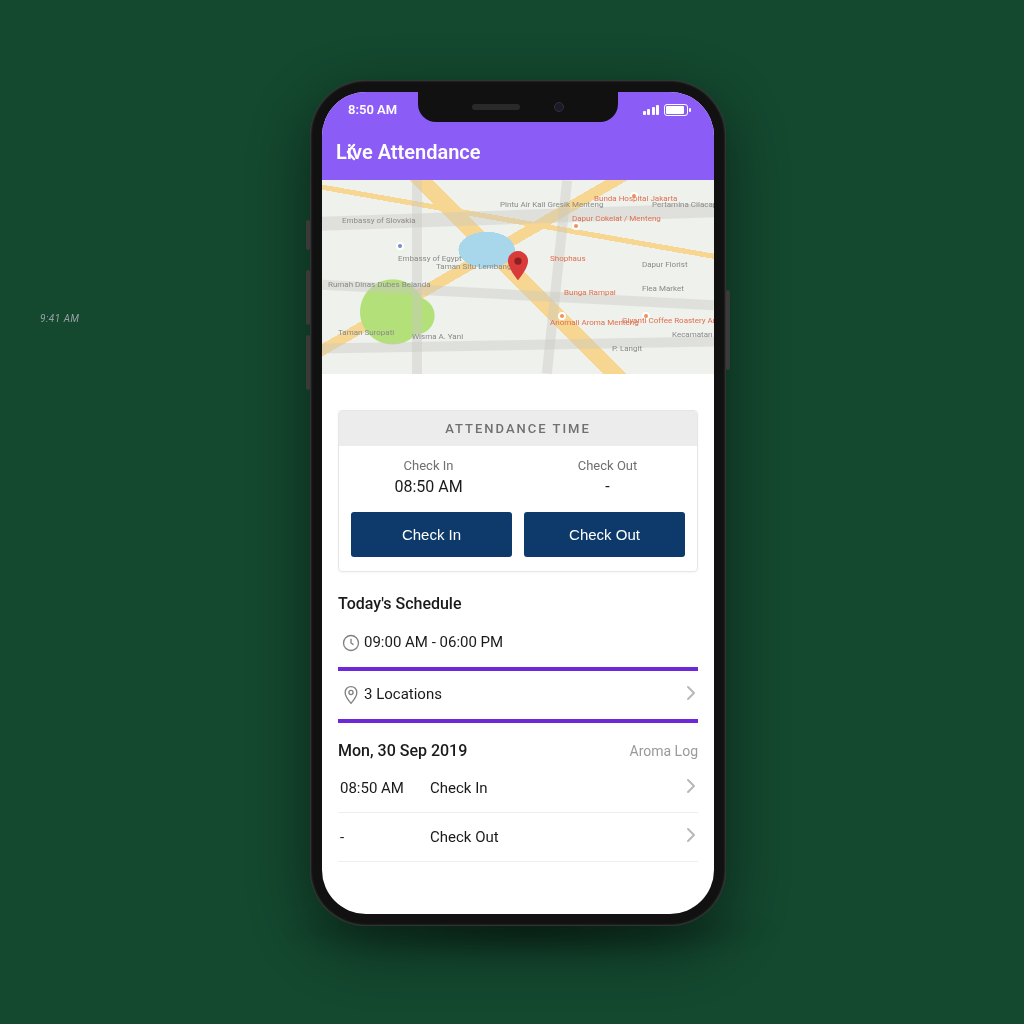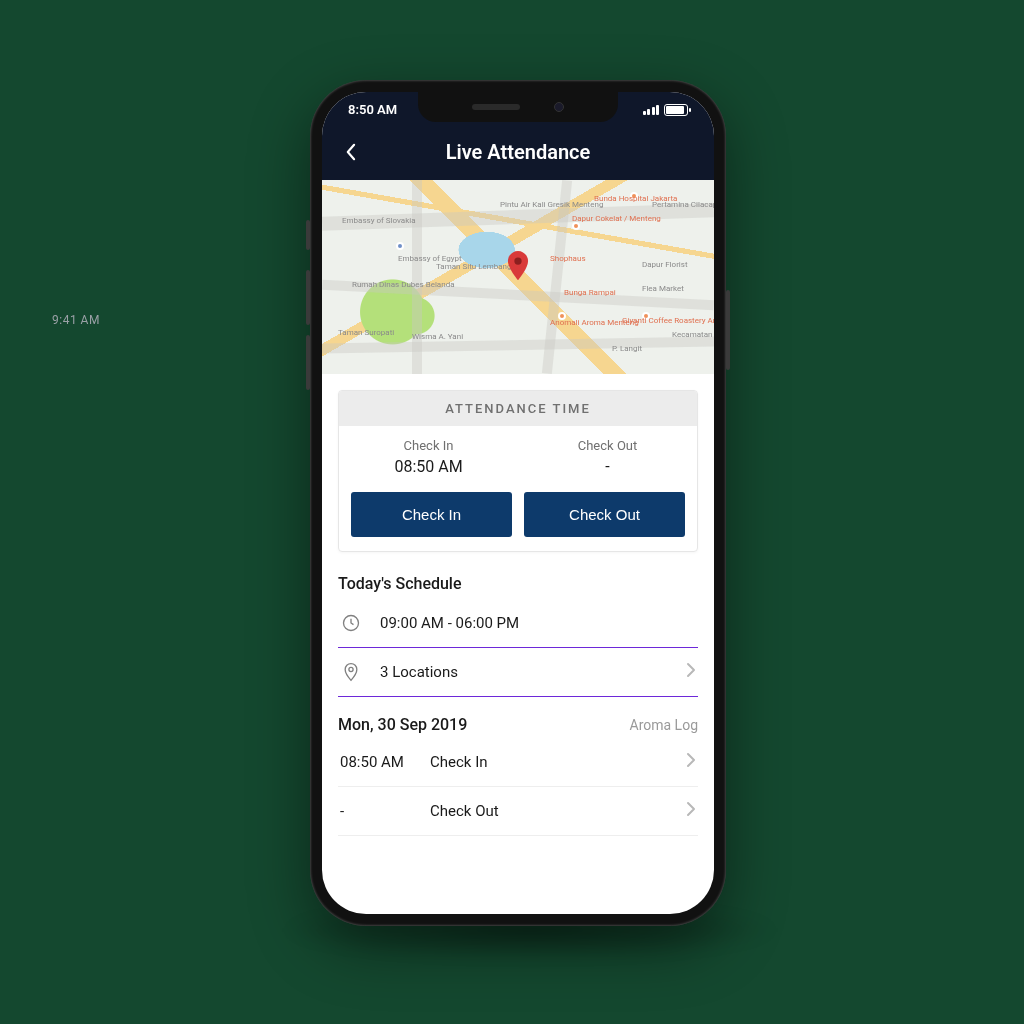--- a/index.html
+++ b/index.html
@@ -4,22 +4,22 @@
 <style>
   * { box-sizing: border-box; margin: 0; padding: 0; }
   body {
     width: 1024px; height: 1024px;
     background: #14482f;
     font-family: -apple-system, BlinkMacSystemFont, "Segoe UI", Roboto, Helvetica, Arial, sans-serif;
     position: relative;
     overflow: hidden;
   }
   .stray-text {
-    position: absolute; left: 52px; top: 313px;
-    font-size: 12px; color: #9aa0a6; letter-spacing: 0.5px;
+    position: absolute; left: 40px; top: 313px;
+    font-size: 10px; color: #9aa0a6; letter-spacing: 0.5px; font-style: italic;
   }
   .phone-shadow {
     position: absolute; left: 280px; top: 900px;
     width: 500px; height: 60px;
     background: radial-gradient(ellipse at center, rgba(0,0,0,0.35) 0%, rgba(0,0,0,0) 70%);
     filter: blur(6px);
   }
   .phone {
     position: absolute; left: 310px; top: 80px;
     width: 416px; height: 846px;
@@ -45,42 +45,42 @@
     width: 200px; height: 30px;
     background: #111;
     border-bottom-left-radius: 18px;
     border-bottom-right-radius: 18px;
     z-index: 50;
     display: flex; align-items: center; justify-content: center; gap: 34px;
   }
   .notch .speaker { width: 48px; height: 6px; background: #2a2a2a; border-radius: 3px; }
   .notch .camera { width: 10px; height: 10px; background: #1a1a2a; border-radius: 50%; border: 1px solid #333; }
   .header {
-    background: #0f172a;
+    background: #8b5cf6;
     color: #fff;
     padding-top: 38px;
     position: relative;
   }
   .statusbar {
     position: absolute; top: 10px; left: 0; right: 0;
     display: flex; justify-content: space-between; align-items: center;
     padding: 0 26px;
     font-size: 13px; font-weight: 600;
   }
   .status-right { display: flex; align-items: center; gap: 5px; }
   .bars { display: inline-flex; align-items: flex-end; gap: 1.5px; }
   .bars span { width: 3px; background: #fff; border-radius: 1px; }
   .bars span:nth-child(1){height:4px}.bars span:nth-child(2){height:6px}.bars span:nth-child(3){height:8px}.bars span:nth-child(4){height:10px}
   .battery { width: 24px; height: 12px; border: 1.5px solid #fff; border-radius: 3px; position: relative; }
   .battery::after { content:""; position:absolute; right:-4px; top:3px; width:2px; height:4px; background:#fff; border-radius:1px; }
   .battery .fill { position:absolute; left:1px; top:1px; bottom:1px; width: 80%; background:#fff; border-radius:1px; }
   .titlebar { display:flex; align-items:center; padding: 8px 14px 14px; }
   .back-btn { width: 28px; height: 28px; display:flex; align-items:center; justify-content:center; cursor:pointer; }
   .back-btn svg { width: 11px; height: 18px; }
-  .title { flex: 1; text-align: center; font-size: 20px; font-weight: 600; margin-left: -28px; }
+  .title { flex: 1; font-size: 20px; font-weight: 600; margin-left: -28px; }
   .map {
     height: 194px;
     background:
       radial-gradient(circle at 18% 68%, #b4e07a 0 32px, transparent 33px),
       radial-gradient(circle at 24% 70%, #b4e07a 0 18px, transparent 19px),
       radial-gradient(ellipse 28px 18px at 42% 36%, #a8d6ea 0 100%, transparent 101%),
       linear-gradient(45deg, transparent 48%, #f6d690 48% 52%, transparent 52%),
       linear-gradient(-30deg, transparent 58%, #f6d690 58% 61%, transparent 61%),
       linear-gradient(10deg, transparent 70%, #f6d690 70% 72%, transparent 72%),
       #eef1ec;
@@ -95,21 +95,21 @@
   .map .r5 { top:0; bottom:0; left: 230px; width: 10px; transform: rotate(6deg); }
   .map .poi { position:absolute; font-size: 8px; color:#e07050; white-space:nowrap; }
   .map .poi.gray { color:#8a8a8a; }
   .map .pin {
     position: absolute; left: 50%; top: 52%; transform: translate(-50%,-100%);
     width: 22px; height: 30px;
   }
   .map .dot { position: absolute; width: 8px; height: 8px; border-radius: 50%; }
   .map .dot.orange { background: #f0915a; border: 2px solid #fff; }
   .map .dot.blue { background: #6f8fc7; border: 2px solid #fff; }
-  .content { padding: 16px; }
+  .content { padding: 16px; margin-top: 20px; }
   .card {
     border: 1px solid #e6e6e6; border-radius: 4px; overflow: hidden;
     box-shadow: 0 1px 3px rgba(0,0,0,0.04);
   }
   .card-head {
     background: #ececec; color: #707070;
     text-align: center; padding: 10px 0;
     font-size: 13px; letter-spacing: 2px; font-weight: 500;
   }
   .times-row { display:flex; padding: 12px 0 16px; }
@@ -117,22 +117,22 @@
   .time-label { color:#707070; font-size: 13px; margin-bottom: 4px; }
   .time-value { color:#1a1a1a; font-size: 16px; }
   .btn-row { display:flex; gap: 12px; padding: 0 12px 14px; }
   .btn {
     flex:1; background:#0d3a6b; color:#fff; border:none;
     padding: 14px 0; font-size: 15px; font-weight: 500;
     border-radius: 3px; cursor:pointer;
   }
   .section-title { font-size: 16px; font-weight: 500; color:#1a1a1a; margin: 22px 0 6px; }
   .row {
-    display:flex; align-items:center; gap: 18px;
-    padding: 14px 2px; border-bottom: 1px solid #6d28d9;
+    display:flex; align-items:flex-start; gap: 2px;
+    padding: 14px 2px; border-bottom: 4px solid #6d28d9;
     font-size: 15px; color:#1a1a1a;
   }
   .row:last-child { border-bottom: none; }
   .row .icon { width: 22px; color:#808080; display:flex; justify-content:center; }
   .row .chev { margin-left: auto; color:#b8b8b8; }
   .date-head { display:flex; justify-content: space-between; align-items:center; margin: 18px 0 4px; }
   .date-head .date { font-size: 16px; font-weight: 500; color:#1a1a1a; }
   .date-head .viewlog { font-size: 14px; color:#9a9a9a; cursor:pointer; }
   .log-row {
     display:flex; align-items:center; padding: 14px 2px;
@@ -200,21 +200,21 @@
       <div id="poi-container">
           <span class="poi gray" style="left: 20px; top: 36px;">Embassy of Slovakia</span>
           <span class="poi gray" style="left: 178px; top: 20px;">Pintu Air Kali Gresik Menteng</span>
           <span class="poi" style="left: 272px; top: 14px;">Bunda Hospital Jakarta</span>
           <span class="poi" style="left: 250px; top: 34px;">Dapur Cokelat / Menteng</span>
           <span class="poi gray" style="left: 330px; top: 20px;">Pertamina Cilacap Station Cikini</span>
           <span class="poi gray" style="left: 64px; top: 74px; padding-left: 12px;">Embassy of Egypt</span>
           <span class="poi gray" style="left: 114px; top: 82px;">Taman Situ Lembang</span>
           <span class="poi" style="left: 228px; top: 74px;">Shophaus</span>
           <span class="poi gray" style="left: 320px; top: 80px;">Dapur Florist</span>
-          <span class="poi gray" style="left: 6px; top: 100px; margin-left: 24px;">Rumah Dinas Dubes Belanda</span>
+          <span class="poi gray" style="left: 6px; top: 100px;">Rumah Dinas Dubes Belanda</span>
           <span class="poi" style="left: 242px; top: 108px;">Bunga Rampai</span>
           <span class="poi gray" style="left: 320px; top: 104px;">Flea Market</span>
           <span class="poi" style="left: 228px; top: 138px;">Anomali Aroma Menteng</span>
           <span class="poi" style="left: 300px; top: 136px;">Giyanti Coffee Roastery Aroma Sedap</span>
           <span class="poi gray" style="left: 350px; top: 150px;">Kecamatan Menteng</span>
           <span class="poi gray" style="left: 90px; top: 152px;">Wisma A. Yani</span>
           <span class="poi gray" style="left: 16px; top: 148px;">Taman Suropati</span>
           <span class="poi gray" style="left: 290px; top: 164px;">P. Langit</span>
         </div>
       <div class="pin">

